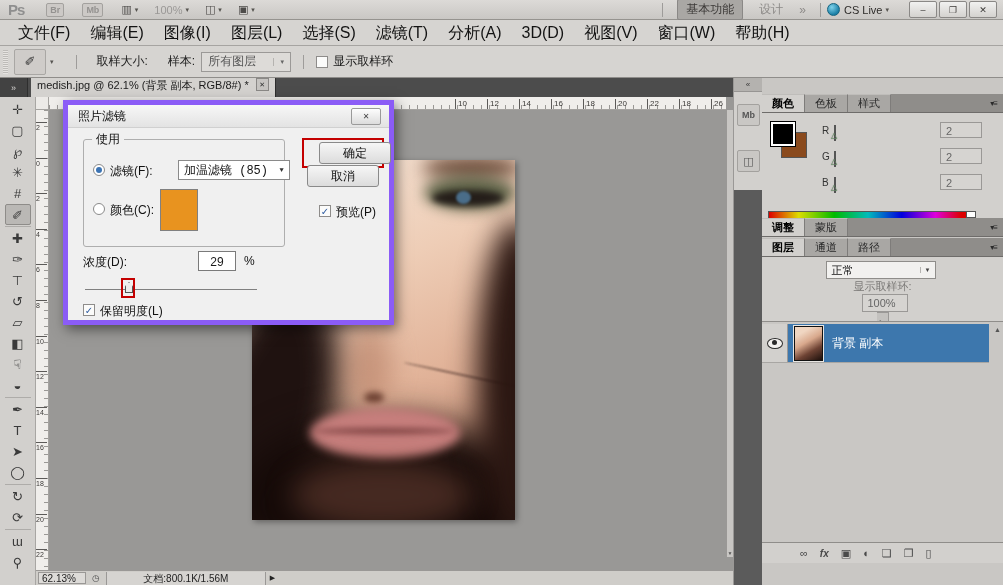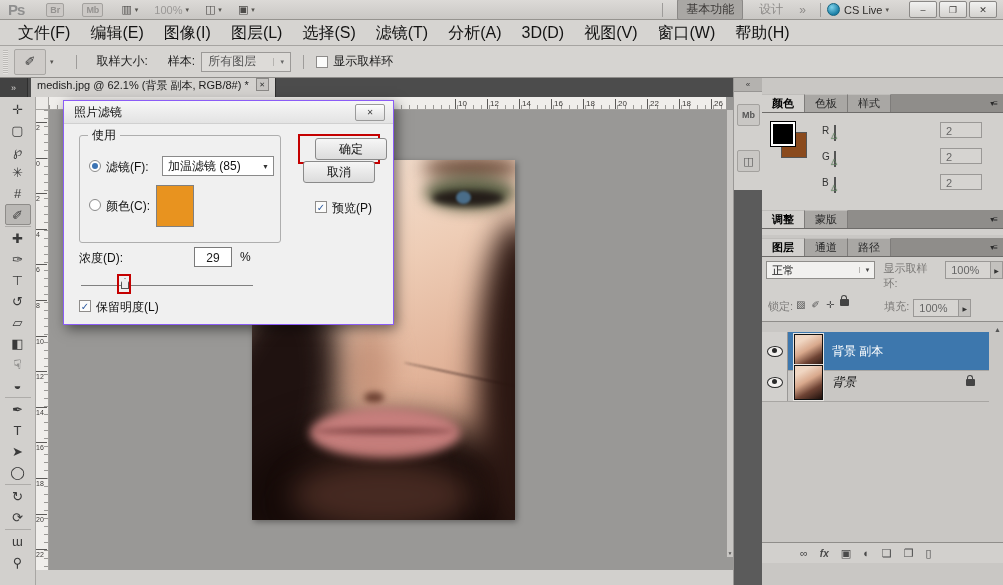--- a/index.html
+++ b/index.html
@@ -116,21 +116,21 @@
   .chbarwrap{position:relative;width:98px;height:8px;margin-right:8px;}
   .chbar{width:98px;height:7px;border:1px solid #555;box-sizing:border-box;}
   .chthumb{position:absolute;left:-3px;top:5px;font-size:8px;color:#7aa87a;text-shadow:0 0 1px #222;}
   .chval{width:42px;height:16px;border:1px solid #9a9896;background:#d6d4d1;color:#666;
     font-size:11px;line-height:16px;padding-left:5px;box-sizing:border-box;}
   .spectrum{position:absolute;left:6px;top:98px;width:200px;height:16px;border:1px solid #555;box-sizing:border-box;
     background:linear-gradient(to right,#d00 0%,#dd0 15%,#0b0 33%,#0bb 50%,#00d 67%,#d0d 84%,#d00 97%);}
   .spec-w{position:absolute;right:-9px;top:-1px;width:8px;height:8px;background:#fff;border:1px solid #555;}
   .spec-b{position:absolute;right:-9px;bottom:-1px;width:8px;height:8px;background:#000;border:1px solid #555;}
   
-  .lrow{display:flex;font-size:11px;color:#7a7876;}
+  .lrow{display:flex;align-items:center;font-size:11px;color:#7a7876;flex-direction:column;}
   .blend{width:110px;height:18px;border:1px solid #8f8d8a;background:#f2f1ef;display:flex;align-items:center;
     box-sizing:border-box;margin:0 8px 0 4px;}
   .blend .cv{flex:1;padding:0 5px;color:#111;}
   .blend .ca{width:14px;font-size:6px;text-align:center;color:#444;border-left:1px solid #b5b3b0;}
   .numbox{width:46px;height:18px;border:1px solid #9a9896;background:#d6d4d1;color:#666;font-size:11px;
     line-height:16px;padding-left:5px;box-sizing:border-box;}
   .spin{width:12px;height:18px;border:1px solid #9a9896;border-left:none;background:#c3c1be;
     font-size:6px;color:#333;display:flex;align-items:center;justify-content:center;box-sizing:border-box;}
   .lockic{font-size:10px;color:#555;margin:0 3px;}
   .lockshape{position:relative;width:9px;height:7px;background:#444;border-radius:1px;margin:0 3px;display:inline-block;}
@@ -145,35 +145,35 @@
   .eyeicon::after{content:"";position:absolute;width:5px;height:5px;background:#2a2a2a;border-radius:50%;top:1px;left:4px;}
   .lthumb{width:27px;height:33px;margin-left:6px;border:1px solid #111;box-shadow:0 0 0 1px #e8e6e3;
     background:linear-gradient(150deg,#f0d6c2 20%,#d8a88c 45%,#6e4334 70%,#1d100c 100%);}
   .lname{margin-left:9px;font-size:12px;}
   .lscroll{position:absolute;right:2px;font-size:7px;color:#555;}
   .lbottom{position:absolute;left:0;bottom:0;width:241px;height:21px;background:#d2d0cd;border-top:1px solid #8f8d8a;
     display:flex;align-items:center;box-sizing:border-box;padding-left:38px;color:#4a4a4a;}
   .lbic{margin-right:12px;font-size:11px;}
   .lbic.fx{font-style:italic;font-weight:bold;font-size:10px;}
   
-  .dialog{left:63px;top:100px;width:331px;height:225px;background:#f0f0f0;border:1px solid #8b5cf6;
+  .dialog{left:63px;top:100px;width:331px;height:225px;background:#f0f0f0;border:5px solid #8b5cf6;
     box-shadow:3px 4px 12px rgba(0,0,0,.5);z-index:10;box-sizing:border-box;}
   .dlg-title{height:22px;background:linear-gradient(#f7f7f7,#e3e3e3);display:flex;align-items:center;
     border-bottom:1px solid #d0d0d0;}
   .dlg-title .t{margin-left:10px;font-size:12px;color:#111;}
   .dlg-close{margin-left:auto;margin-right:8px;width:28px;height:15px;border:1px solid #9a9a9a;border-radius:2px;
     background:linear-gradient(#fdfdfd,#dcdcdc);display:flex;align-items:center;justify-content:center;
     font-size:8px;color:#444;}
   .groupbox{position:absolute;left:15px;top:34px;width:200px;height:106px;border:1px solid #aeaeae;border-radius:3px;}
   .grouplab{position:absolute;left:24px;top:26px;background:#f0f0f0;padding:0 4px;font-size:12px;color:#111;}
   .radio{width:12px;height:12px;border:1px solid #8a8a8a;border-radius:50%;background:#fff;position:relative;
     display:inline-block;box-sizing:border-box;}
   .radio.on::after{content:"";position:absolute;left:2px;top:2px;width:6px;height:6px;border-radius:50%;background:#3c74b4;}
-  .dlg-combo{position:absolute;left:98px;top:55px;width:112px;height:20px;border:1px solid #8a8a8a;background:#fff;
-    display:flex;align-items:center;box-sizing:border-box;font-size:12px;}
+  .dlg-combo{position:absolute;left:110px;top:55px;width:112px;height:20px;border:1px solid #8a8a8a;background:#fff;
+    display:flex;align-items:center;box-sizing:border-box;font-size:12px;font-family:Liberation Mono, monospace;}
   .dlg-combo .cv{flex:1;padding-left:5px;color:#111;}
   .dlg-combo .ca{width:15px;text-align:center;font-size:7px;color:#333;}
   .swatch{position:absolute;left:92px;top:84px;width:36px;height:40px;background:#e8931f;border:1px solid #808080;}
   .annot{border:2px solid #c40000;position:absolute;box-sizing:border-box;}
   .dlg-btn{width:72px;height:22px;border:1px solid #8a8a8a;border-radius:3px;
     background:linear-gradient(#f6f6f6,#dcdcdc);font-size:12px;color:#111;
     display:flex;align-items:center;justify-content:center;box-sizing:border-box;}
   .dens-input{position:absolute;left:130px;top:146px;width:38px;height:20px;border:1px solid #7a7a7a;background:#fff;
     text-align:center;line-height:20px;font-size:12px;box-sizing:border-box;}
   .slider-track{position:absolute;left:17px;top:184px;width:172px;height:1px;background:#808080;}
@@ -330,20 +330,26 @@
         <div class="blob" style="left:62px;top:268px;width:140px;height:6px;background:#7e4342;filter:blur(3px)"></div>
         <div class="blob" style="left:150px;top:215px;width:130px;height:2px;background:rgba(40,20,15,.5);filter:blur(1px);transform:rotate(12deg)"></div>
         <div class="blob" style="left:40px;top:300px;width:180px;height:70px;background:rgba(160,100,80,.35);filter:blur(14px)"></div>
       </div>
     </div>
     <div class="abs vscroll">
       <span class="arr">▼</span>
     </div>
   </div>
 
+  <div class="abs statusbar">
+    <span class="st-zoom">62.13%</span>
+    <span class="st-ic">◷</span>
+    <span class="st-doc">文档:800.1K/1.56M</span>
+    <span class="st-arr">▶</span>
+  </div>
 
   <div class="abs dialog">
     <div class="dlg-title">
       <span class="t">照片滤镜</span>
       <span class="dlg-close">✕</span>
     </div>
     <div class="groupbox"></div>
     <span class="grouplab">使用</span>
     <span class="abs" style="left:25px;top:59px"><span class="radio on"></span></span>
     <span class="dlab" style="left:42px;top:58px">滤镜(F):</span>
@@ -412,21 +418,21 @@
           <span class="chbarwrap"><span class="chbar" style="background:linear-gradient(to right,#000,#2222dd)"></span><span class="chthumb">△</span></span>
           <span class="chval">2</span>
         </div>
         <div class="spectrum">
           <span class="spec-w"></span>
           <span class="spec-b"></span>
         </div>
       </div>
     </div>
 
-    <div class="panel" style="top:132px">
+    <div class="panel" style="top:140px">
       <div class="ptabs">
         <span class="ptab active">调整</span>
         <span class="ptab">蒙版</span>
         <span class="pmenu">▾≡</span>
       </div>
     </div>
 
     <div class="panel" style="top:160px">
       <div class="ptabs">
         <span class="ptab active">图层</span>
@@ -449,34 +455,26 @@
           <span class="lockic">▨</span>
           <span class="lockic">✐</span>
           <span class="lockic">✛</span>
           <span class="lockshape"></span>
           <span style="margin-left:32px">填充:</span>
           <span class="numbox" style="margin-left:4px">100%</span>
           <span class="spin">▶</span>
         </div>
       </div>
       <div class="layerlist" style="height:241px">
-        <div class="layer sel" style="top:10px">
+        <div class="layer sel" style="top:2px">
           <span class="eyecell">
               <span class="eyeicon"></span>
             </span>
           <span class="lthumb"></span>
           <span class="lname">背景 副本</span>
-        </div>
-        <div class="layer" style="top:41px">
-          <span class="eyecell">
-              <span class="eyeicon"></span>
-            </span>
-          <span class="lthumb"></span>
-          <span class="lname" style="font-style:italic;color:#111">背景</span>
-          <span class="lockshape" style="margin-left:auto;margin-right:14px"></span>
         </div>
         <span class="lscroll" style="top:4px">▲</span>
         <span class="lscroll" style="bottom:4px">▼</span>
       </div>
       <div class="lbottom">
         <span class="lbic">∞</span>
         <span class="lbic fx">fx</span>
         <span class="lbic">▣</span>
         <span class="lbic">◐</span>
         <span class="lbic">❏</span>

